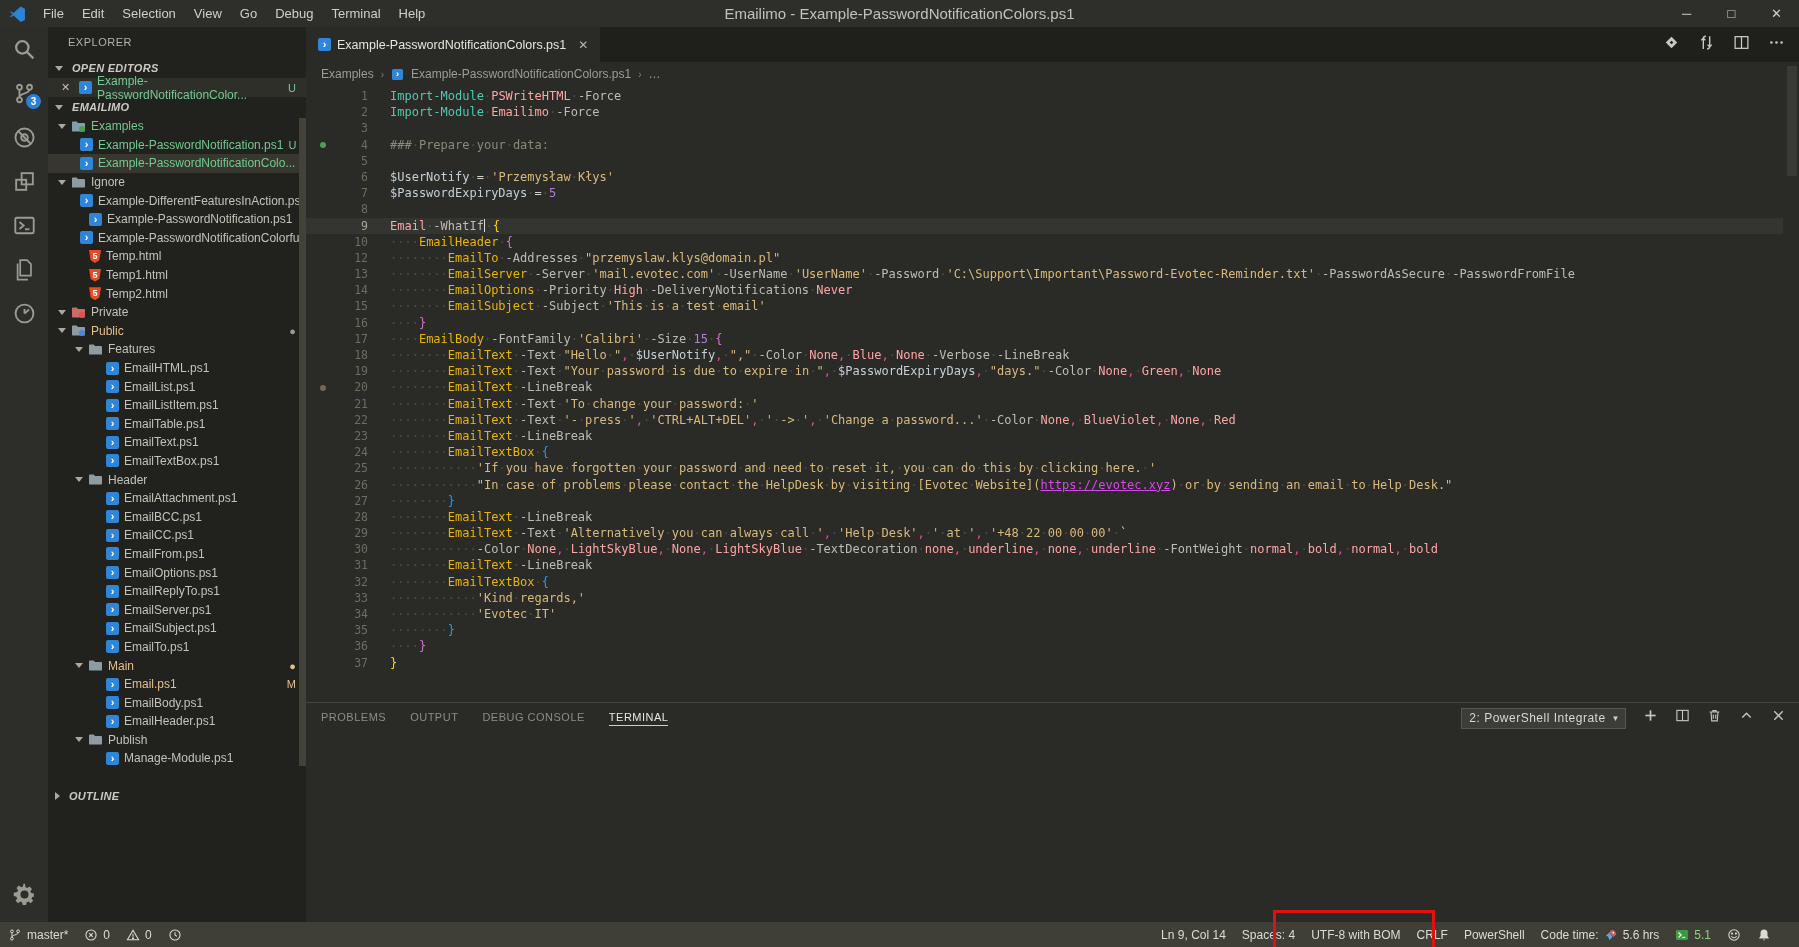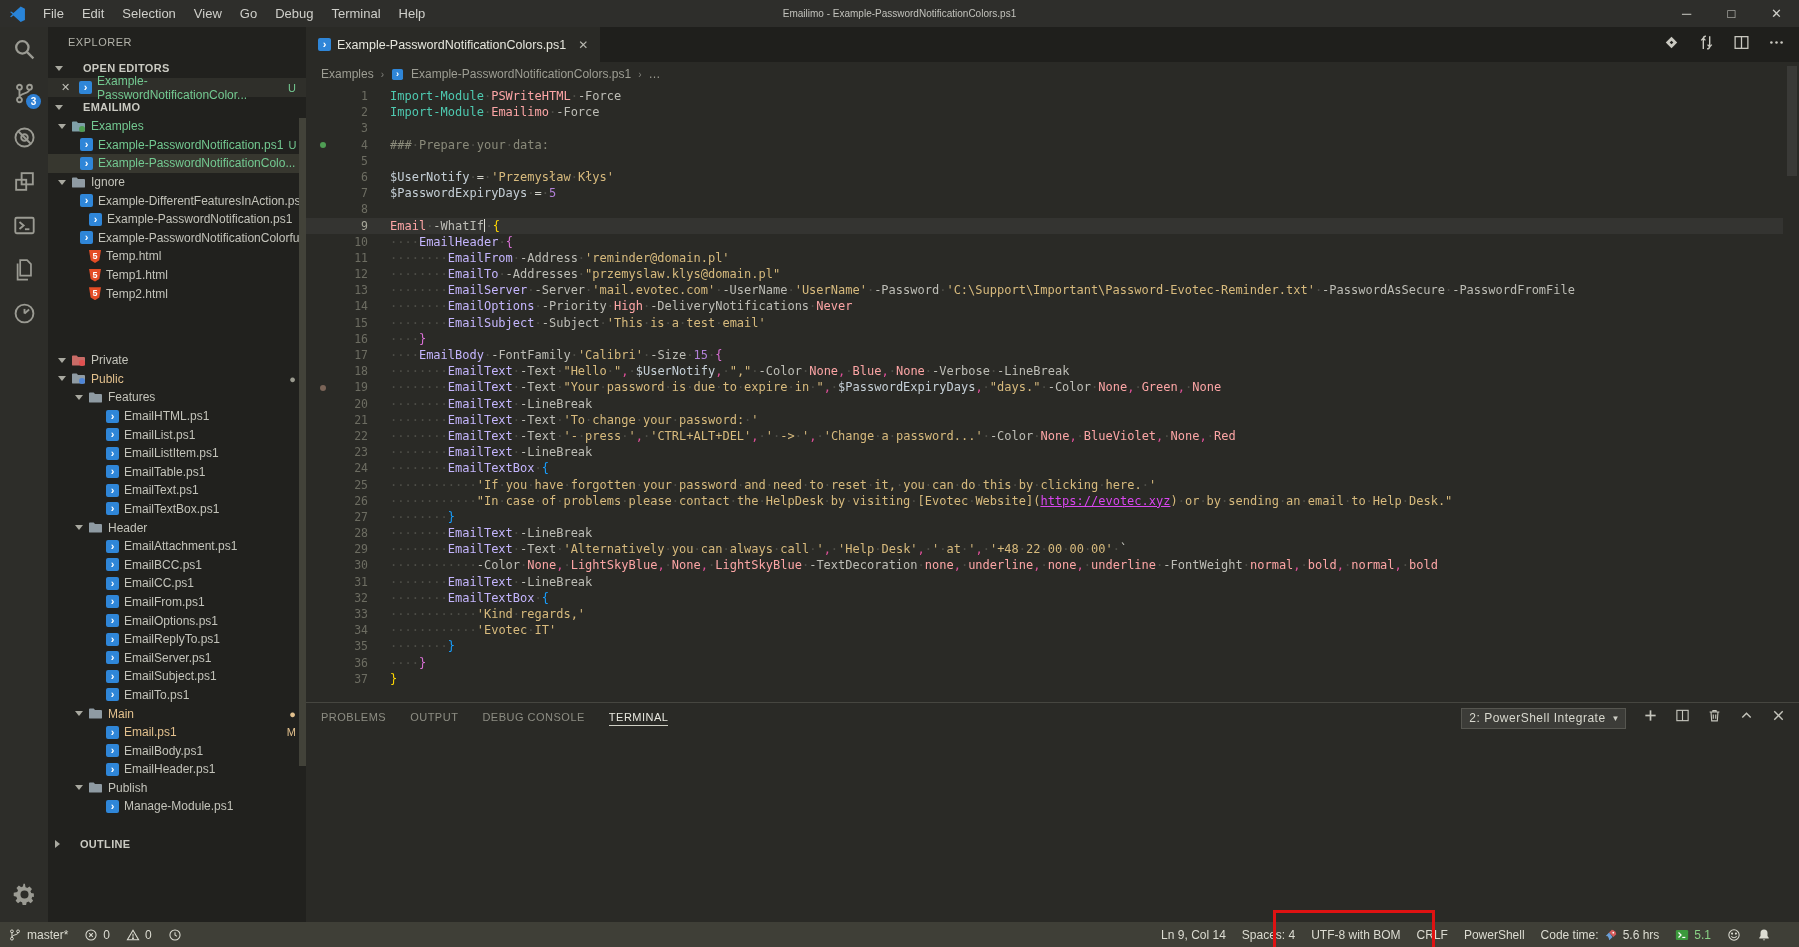--- a/index.html
+++ b/index.html
@@ -4,40 +4,40 @@
 <style>
   * { margin:0; padding:0; box-sizing:border-box; }
   html,body { width:1799px; height:947px; overflow:hidden; background:#2a2a26;
     font-family:"Liberation Sans",sans-serif; position:relative; }
 
   
   .titlebar { position:absolute; left:0; top:0; width:1799px; height:27px; background:#2e2e2b;
     display:flex; align-items:center; z-index:5; }
   .logo { width:17px; height:17px; margin:0 8px 0 9px; }
   .menu-item { color:#cfcfca; font-size:13px; padding:0 9px; line-height:27px; cursor:default; }
-  .win-title { position:absolute; left:0; right:0; text-align:center; color:#c2c2bc; font-size:10px; pointer-events:none; }
+  .win-title { position:absolute; left:0; right:0; text-align:center; color:#c2c2bc; font-size:15px; pointer-events:none; }
   .win-ctrls { margin-left:auto; display:flex; z-index:6; }
   .win-ctrl { width:45px; height:27px; color:#d0d0ca; text-align:center; line-height:27px; font-size:13px; }
 
   
   .activitybar { position:absolute; left:0; top:27px; width:48px; bottom:25px; background:#2d2d29;
     display:flex; flex-direction:column; align-items:center; }
   .ab-item { width:48px; height:44px; display:flex; align-items:center; justify-content:center;
     color:#9b9b93; position:relative; }
   .ab-item svg { width:23px; height:23px; }
   .ab-badge { position:absolute; right:7px; bottom:6px; background:#2d7fd4; color:#fff; border-radius:50%;
     width:15px; height:15px; font-size:10px; line-height:15px; text-align:center; font-weight:bold; }
   .ab-bottom { margin-top:auto; margin-bottom:6px; }
 
   
   .sidebar { position:absolute; left:48px; top:27px; width:258px; bottom:25px; background:#21211e;
     color:#c3c3ba; overflow:hidden; }
   .sb-title { height:31px; line-height:31px; padding-left:20px; font-size:11px; color:#b3b3aa; letter-spacing:.5px; }
   .sec-head { height:20px; display:flex; align-items:center; font-weight:bold; font-size:11px;
-    color:#cacac2; padding-left:7px; gap:20px; letter-spacing:.3px; }
+    color:#cacac2; padding-left:7px; gap:9px; letter-spacing:.3px;font-style:italic; }
   .tw-down { width:0; height:0; border-left:4px solid transparent; border-right:4px solid transparent;
     border-top:5px solid #a9a9a0; flex:none; }
   .tw-right { width:0; height:0; border-top:4px solid transparent; border-bottom:4px solid transparent;
     border-left:5px solid #a9a9a0; flex:none; }
   .oe-row { height:19px; display:flex; align-items:center; background:#2f2f2a; padding-left:13px; gap:5px; font-size:12px; }
   .oe-close { color:#c0c0b8; font-size:11px; width:13px; flex:none; }
   .lbl-green { color:#73c991; } .lbl-mod { color:#e2c08d; }
   .badge-right { margin-left:auto; margin-right:10px; font-size:11px; flex:none; }
   .trow { height:18.6px; display:flex; align-items:center; font-size:12px; gap:5px;
     white-space:nowrap; overflow:hidden; }
@@ -61,21 +61,21 @@
   .ed-actions svg { width:17px; height:17px; }
   .breadcrumb { height:24px; display:flex; align-items:center; padding-left:15px; font-size:12px; color:#9d9d93; gap:7px; }
   .bc-sep { color:#80807a; font-size:10px; }
   .code { position:absolute; top:61px; left:0; right:16px; font-family:"DejaVu Sans Mono",monospace; font-size:12px; }
   .crow { display:flex; height:16.2px; line-height:16.2px; }
   .crow.cl { background:rgba(255,255,255,.05); }
   .gut { width:62px; text-align:right; color:#6d6d62; flex:none; font-size:11.5px; }
   .crow.cl .gut { color:#a7a79a; }
   .ltxt { padding-left:22px; white-space:pre; }
   .ws { color:rgba(205,205,190,.22); }
-  .tk-k{color:#4ec9b0} .tk-f{color:#c4b5fd} .tk-p{color:#bdbdb6} .tk-s{color:#d7ba7d}
+  .tk-k{color:#4ec9b0} .tk-f{color:#eab308} .tk-p{color:#bdbdb6} .tk-s{color:#d7ba7d}
   .tk-u{color:#d946ef; text-decoration:underline} .tk-n{color:#b180d7} .tk-c{color:#e0509a}
   .tk-v{color:#c5cfd6} .tk-w{color:#fca5a5} .tk-m{color:#8a8a7a} .tk-o{color:#d4d4cc}
   .tk-b1{color:#ffd700} .tk-b2{color:#da70d6} .tk-b3{color:#179fff}
   .cursor { display:inline-block; width:1.5px; height:13px; background:#dcdcd2; vertical-align:-2px; }
   .deco-dot { position:absolute; width:6px; height:6px; border-radius:50%; left:14px; }
   .ed-scroll { position:absolute; right:2px; top:39px; width:10px; height:110px; background:rgba(255,255,255,.08); }
 
   
   .panel { position:absolute; left:306px; top:702px; right:0; bottom:25px; background:#2a2a26; border-top:1px solid #464640; }
   .ptabs { display:flex; align-items:center; height:30px; padding-left:15px; gap:24px; font-size:11px;
@@ -242,21 +242,21 @@
       <div class="trow" style="padding-left: 27px;">
         <span style="width: 9px;"></span>
         <span class="htmlico">5</span>
         <span>Temp1.html</span>
       </div>
       <div class="trow" style="padding-left: 27px;">
         <span style="width: 9px;"></span>
         <span class="htmlico">5</span>
         <span>Temp2.html</span>
       </div>
-      <div class="trow" style="padding-left: 10px; margin-top: 48px;">
+      <div class="trow" style="padding-left: 10px;">
         <span class="tw-down"></span>
         <span class="fico" style="color: rgb(201, 107, 102);">
           <svg viewBox="0 0 16 14" fill="currentColor">
             <path d="M1 2.5c0-.6.4-1 1-1h4l1.5 1.8H14c.6 0 1 .4 1 1v7.2c0 .6-.4 1-1 1H2c-.6 0-1-.4-1-1z"></path>
           </svg>
           <span class="ovl" style="background: rgb(224, 80, 80);"></span>
         </span>
         <span>Private</span>
       </div>
       <div class="trow" style="padding-left: 10px;">
@@ -481,24 +481,20 @@
         <span class="gut">8</span>
         <span class="ltxt"></span>
       </div>
       <div class="crow cl">
         <span class="gut">9</span>
         <span class="ltxt"><span class="tk-w">Email</span><span class="ws">·</span><span class="tk-p">-WhatIf</span><span class="cursor"></span><span class="ws">·</span><span class="tk-b1">{</span></span>
       </div>
       <div class="crow">
         <span class="gut">10</span>
         <span class="ltxt"><span class="ws">····</span><span class="tk-f">EmailHeader</span><span class="ws">·</span><span class="tk-b2">{</span></span>
-      </div>
-      <div class="crow">
-        <span class="gut">11</span>
-        <span class="ltxt"><span class="ws">········</span><span class="tk-f">EmailFrom</span><span class="ws">·</span><span class="tk-p">-Address</span><span class="ws">·</span><span class="tk-s">'reminder@domain.pl'</span></span>
       </div>
       <div class="crow">
         <span class="gut">12</span>
         <span class="ltxt"><span class="ws">········</span><span class="tk-f">EmailTo</span><span class="ws">·</span><span class="tk-p">-Addresses</span><span class="ws">·</span><span class="tk-s">"przemyslaw.klys@domain.pl"</span></span>
       </div>
       <div class="crow">
         <span class="gut">13</span>
         <span class="ltxt"><span class="ws">········</span><span class="tk-f">EmailServer</span><span class="ws">·</span><span class="tk-p">-Server</span><span class="ws">·</span><span class="tk-s">'mail.evotec.com'</span><span class="ws">·</span><span class="tk-p">-UserName</span><span class="ws">·</span><span class="tk-s">'UserName'</span><span class="ws">·</span><span class="tk-p">-Password</span><span class="ws">·</span><span class="tk-s">'C:\Support\Important\Password-Evotec-Reminder.txt'</span><span class="ws">·</span><span class="tk-p">-PasswordAsSecure</span><span class="ws">·</span><span class="tk-p">-PasswordFromFile</span></span>
       </div>
       <div class="crow">

